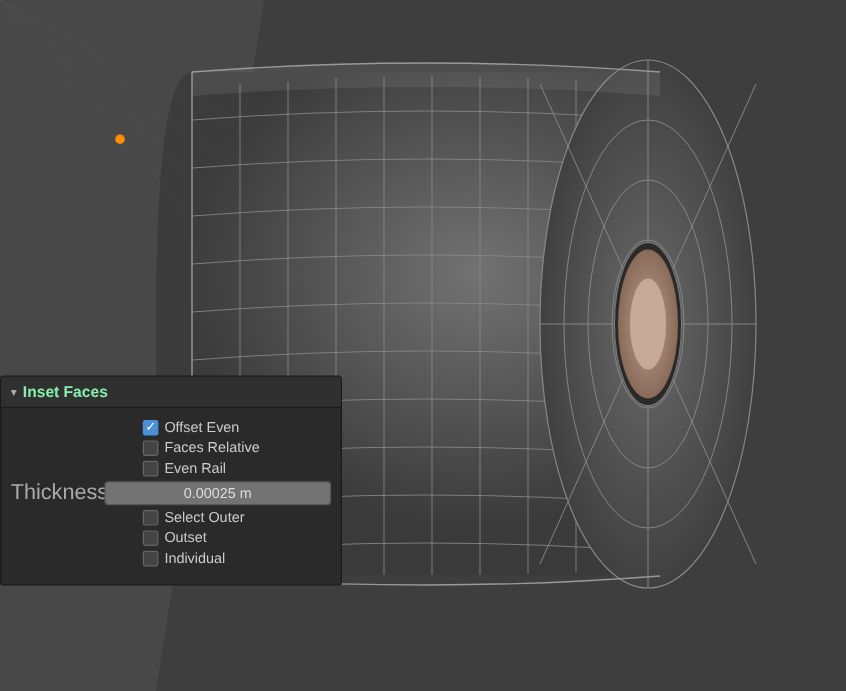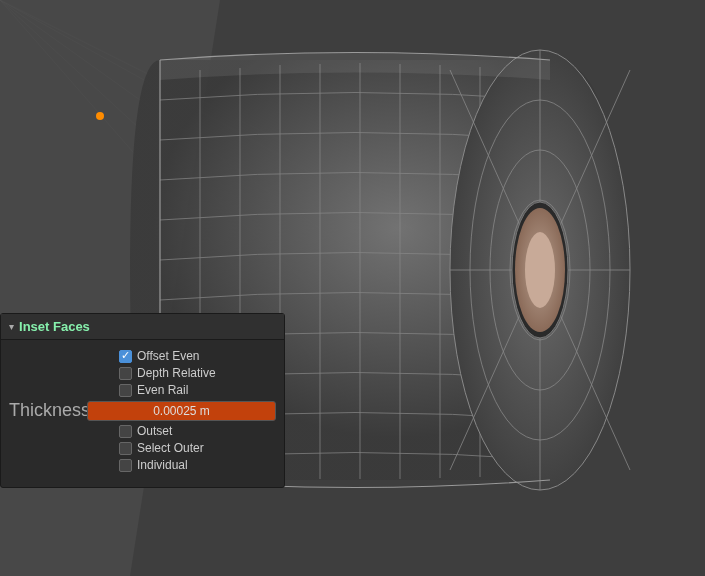--- a/index.html
+++ b/index.html
@@ -139,21 +139,21 @@
       content: '✓';
       position: absolute;
       top: -2px;
       left: 1px;
       font-size: 11px;
       color: white;
     }
 
     .value-field {
       flex: 1;
-      background: #c2410c;
+      background: #737373;
       border: 1px solid #555;
       border-radius: 3px;
       color: #ddd;
       font-size: 12px;
       padding: 2px 6px;
       text-align: center;
       outline: none;
     }
   </style>
 </head>
@@ -257,42 +257,42 @@
   <div class="panel-content">
 
 
     <div class="checkbox-row">
       <input type="checkbox" class="cb" checked="" style="">
       <span class="checkbox-label">Offset Even</span>
     </div>
 
     <div class="checkbox-row">
       <input type="checkbox" class="cb" style="">
-      <span class="checkbox-label">Depth Relative</span>
+      <span class="checkbox-label">Faces Relative</span>
     </div>
 
     <div class="checkbox-row">
       <input type="checkbox" class="cb" style="">
       <span class="checkbox-label">Even Rail</span>
     </div>
 
     <div class="row">
       <span class="row-label">Thickness</span>
       <input type="text" class="value-field" value="0.00025 m" style="">
     </div>
 
 
     <div class="checkbox-row">
       <input type="checkbox" class="cb" style="">
+      <span class="checkbox-label">Select Outer</span>
+    </div>
+
+    <div class="checkbox-row">
+      <input type="checkbox" class="cb" style="">
       <span class="checkbox-label">Outset</span>
-    </div>
-
-    <div class="checkbox-row">
-      <input type="checkbox" class="cb" style="">
-      <span class="checkbox-label">Select Outer</span>
     </div>
 
     <div class="checkbox-row">
       <input type="checkbox" class="cb" style="">
       <span class="checkbox-label">Individual</span>
     </div>
 
 
   </div>
 </div>

